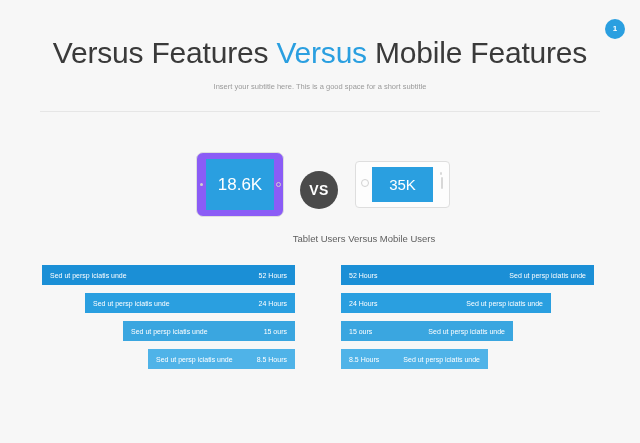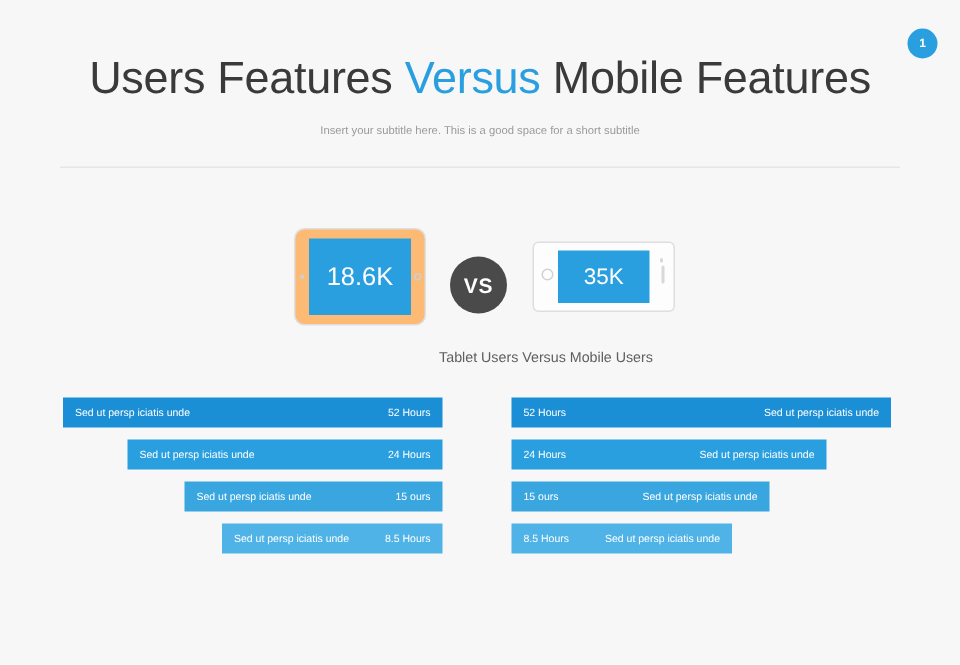--- a/index.html
+++ b/index.html
@@ -78,21 +78,21 @@
   }
 
   
   .tablet {
     position: absolute;
     left: 196px;
     top: 2px;
     width: 88px;
     height: 65px;
     box-sizing: border-box;
-    background: #fdba74;
+    background: #8b5cf6;
     border: 1.5px solid #dedede;
     border-radius: 7px;
   }
   .tablet .screen {
     position: absolute;
     left: 9px;
     top: 6px;
     right: 9px;
     bottom: 6px;
     background: #2a9fe0;
@@ -230,21 +230,21 @@
   .bar.right { justify-content: space-between; padding: 0 8px; }
 </style>
 </head>
 <body>
 
 <div id="slide">
 
   <div class="corner-badge">1</div>
 
   <div class="title">
-    <span>Users Features </span><span class="accent">Versus</span><span> Mobile Features</span>
+    <span>Versus Features </span><span class="accent">Versus</span><span> Mobile Features</span>
   </div>
 
   <div class="subtitle">Insert your subtitle here. This is a good space for a short subtitle</div>
 
   <div class="divider"></div>
 
   <div class="devices">
 
     <div class="tablet">
       <div class="cam"></div>

